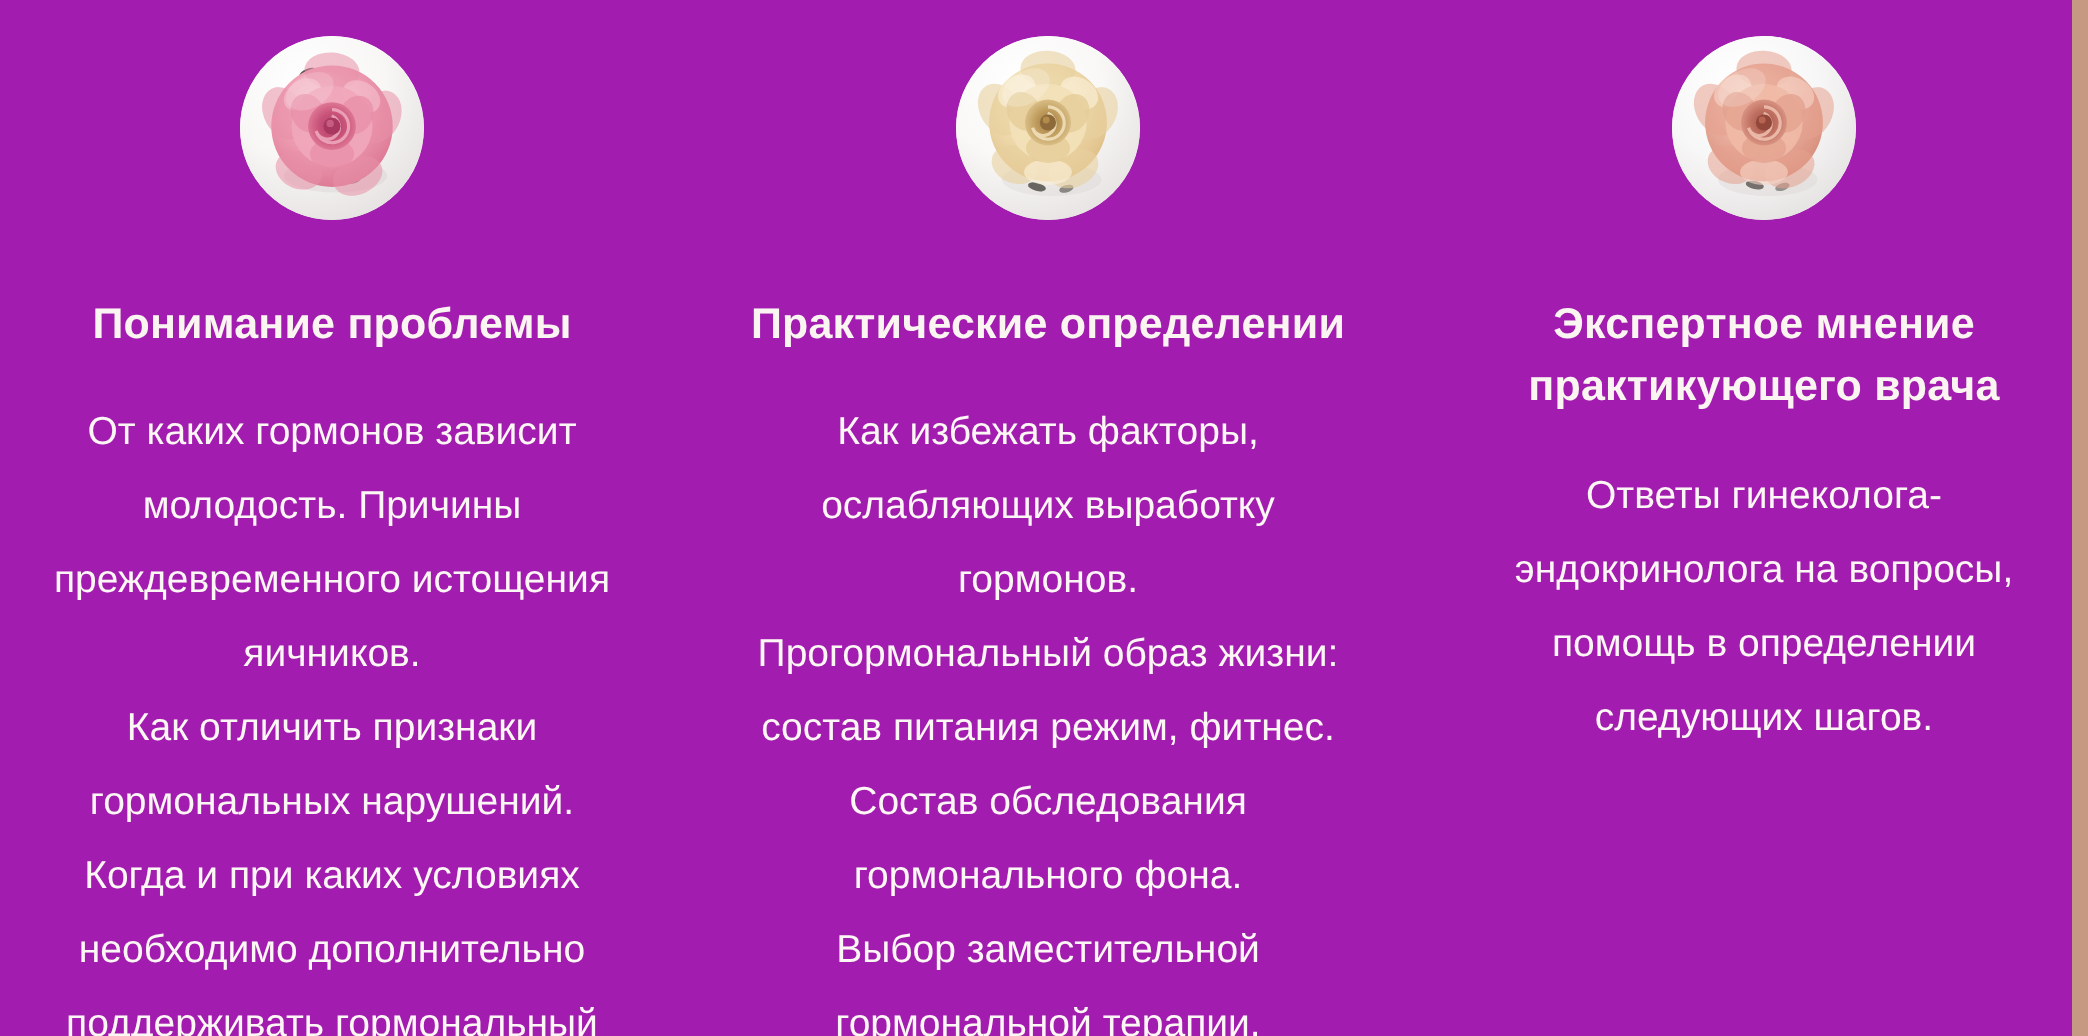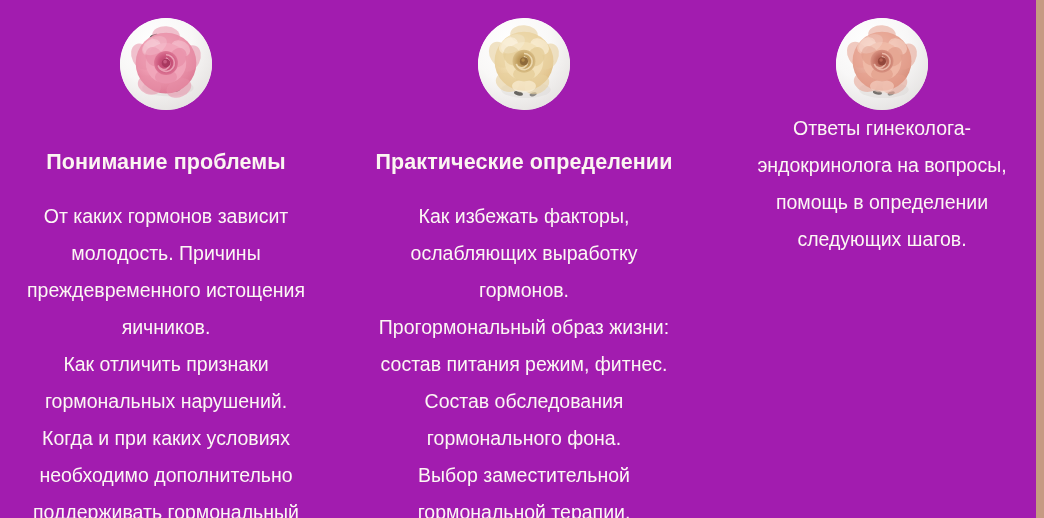--- a/index.html
+++ b/index.html
@@ -92,21 +92,21 @@
     text-align: center;
     font-size: 19.5px;
     font-weight: 300;
     line-height: 37px;
     color: #fcf7f4;
     white-space: pre-line;
   }
 
   .col-1 .benefit-body { margin-top: 20px; width: 300px; }
   .col-2 .benefit-body { margin-top: 20px; width: 316px; }
-  .col-3 .benefit-body { width: 296px; }
+  .col-3 .benefit-body { margin-top: 21px; width: 296px; }
 </style>
 </head>
 <body>
 
 <div class="benefits-section">
 
   <div class="benefit-column col-1">
     <div class="rose-circle">
       <svg class="rose-svg" viewBox="0 0 100 100">
         <defs>
@@ -288,19 +288,21 @@
           <ellipse cx="50" cy="61" rx="12" ry="8"></ellipse>
         </g>
 
         <circle cx="50" cy="47" r="12.5" fill="url(#p3core)"></circle>
         <path d="M50 38.5 a8.8 8.8 0 1 1 -8.4 11.4 a6.3 6.3 0 1 0 8.2 -8" fill="none" stroke="#f3c9b8" stroke-width="1.7" opacity=".78"></path>
         <circle cx="50" cy="47" r="4.4" fill="#93473b"></circle>
         <circle cx="49" cy="45.6" r="1.9" fill="#bd6a58" opacity=".85"></circle>
         <ellipse cx="38" cy="28" rx="14" ry="9" fill="#ffffff" opacity=".18" transform="rotate(-30 38 28)"></ellipse>
       </svg>
     </div>
+    <div class="benefit-heading">Экспертное мнение
+практикующего врача</div>
     <div class="benefit-body">Ответы гинеколога-
 эндокринолога на вопросы,
 помощь в определении
 следующих шагов.</div>
   </div>
 
 </div>
 
 </body></html>

